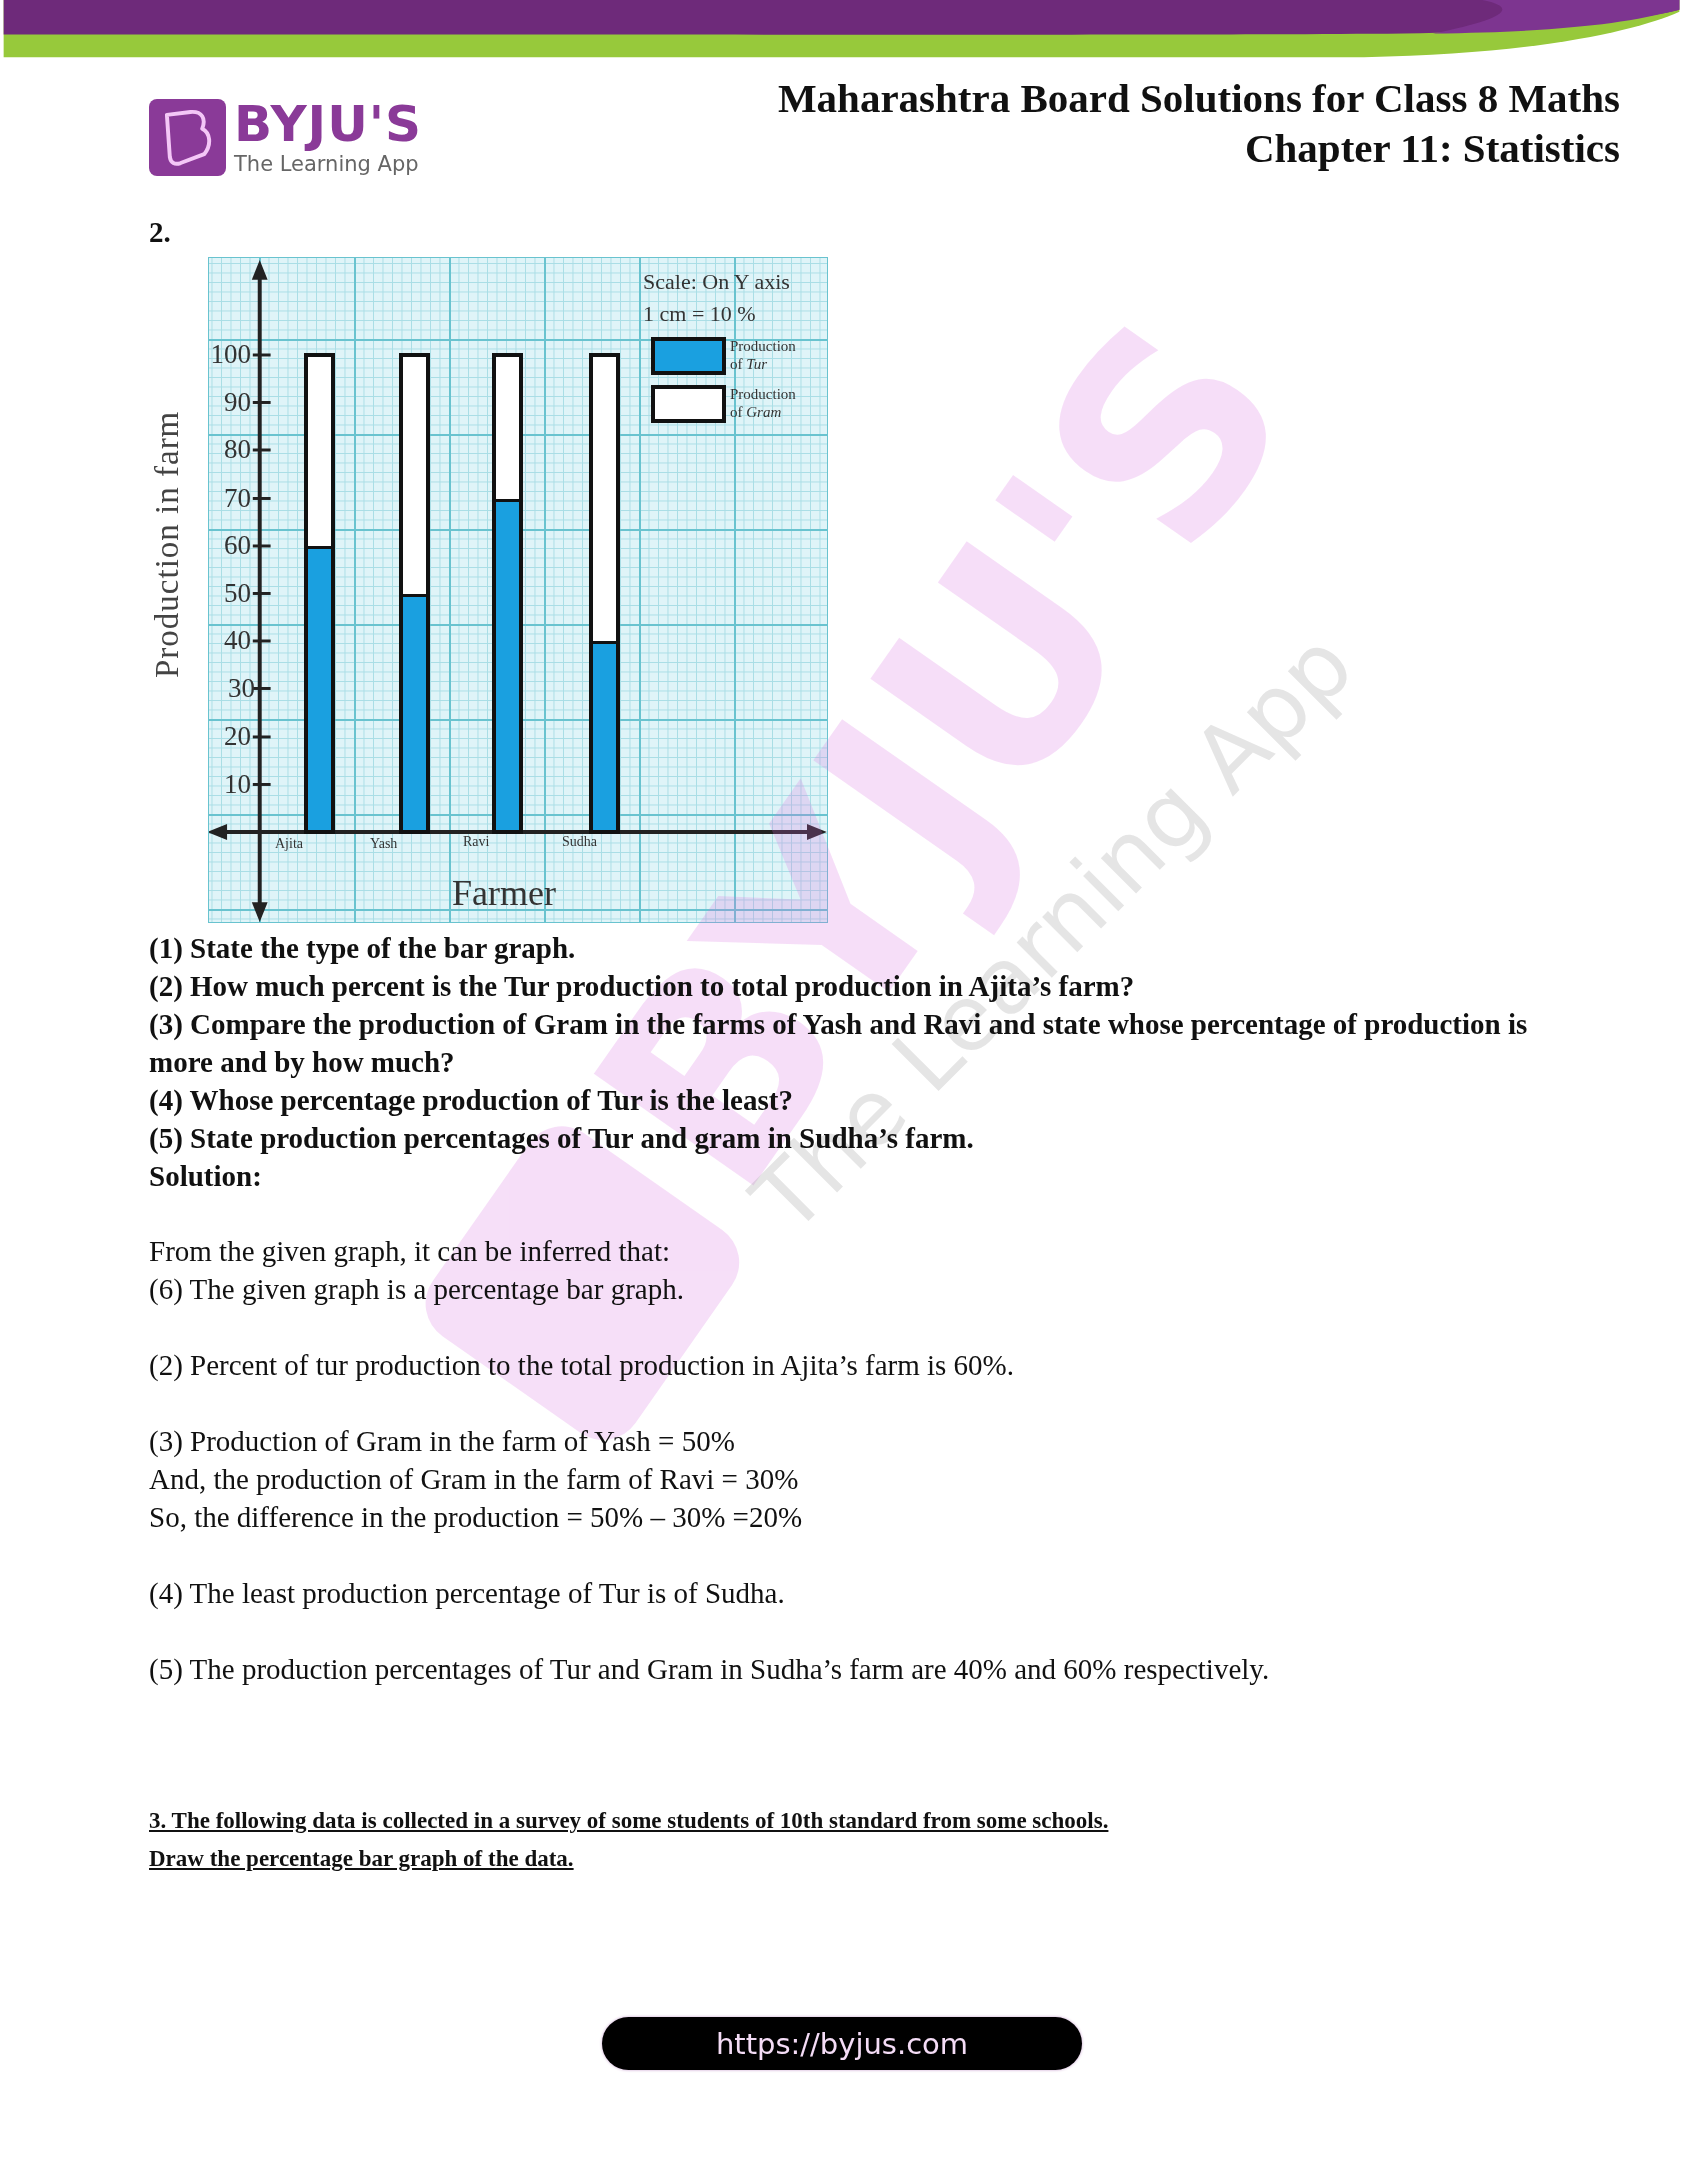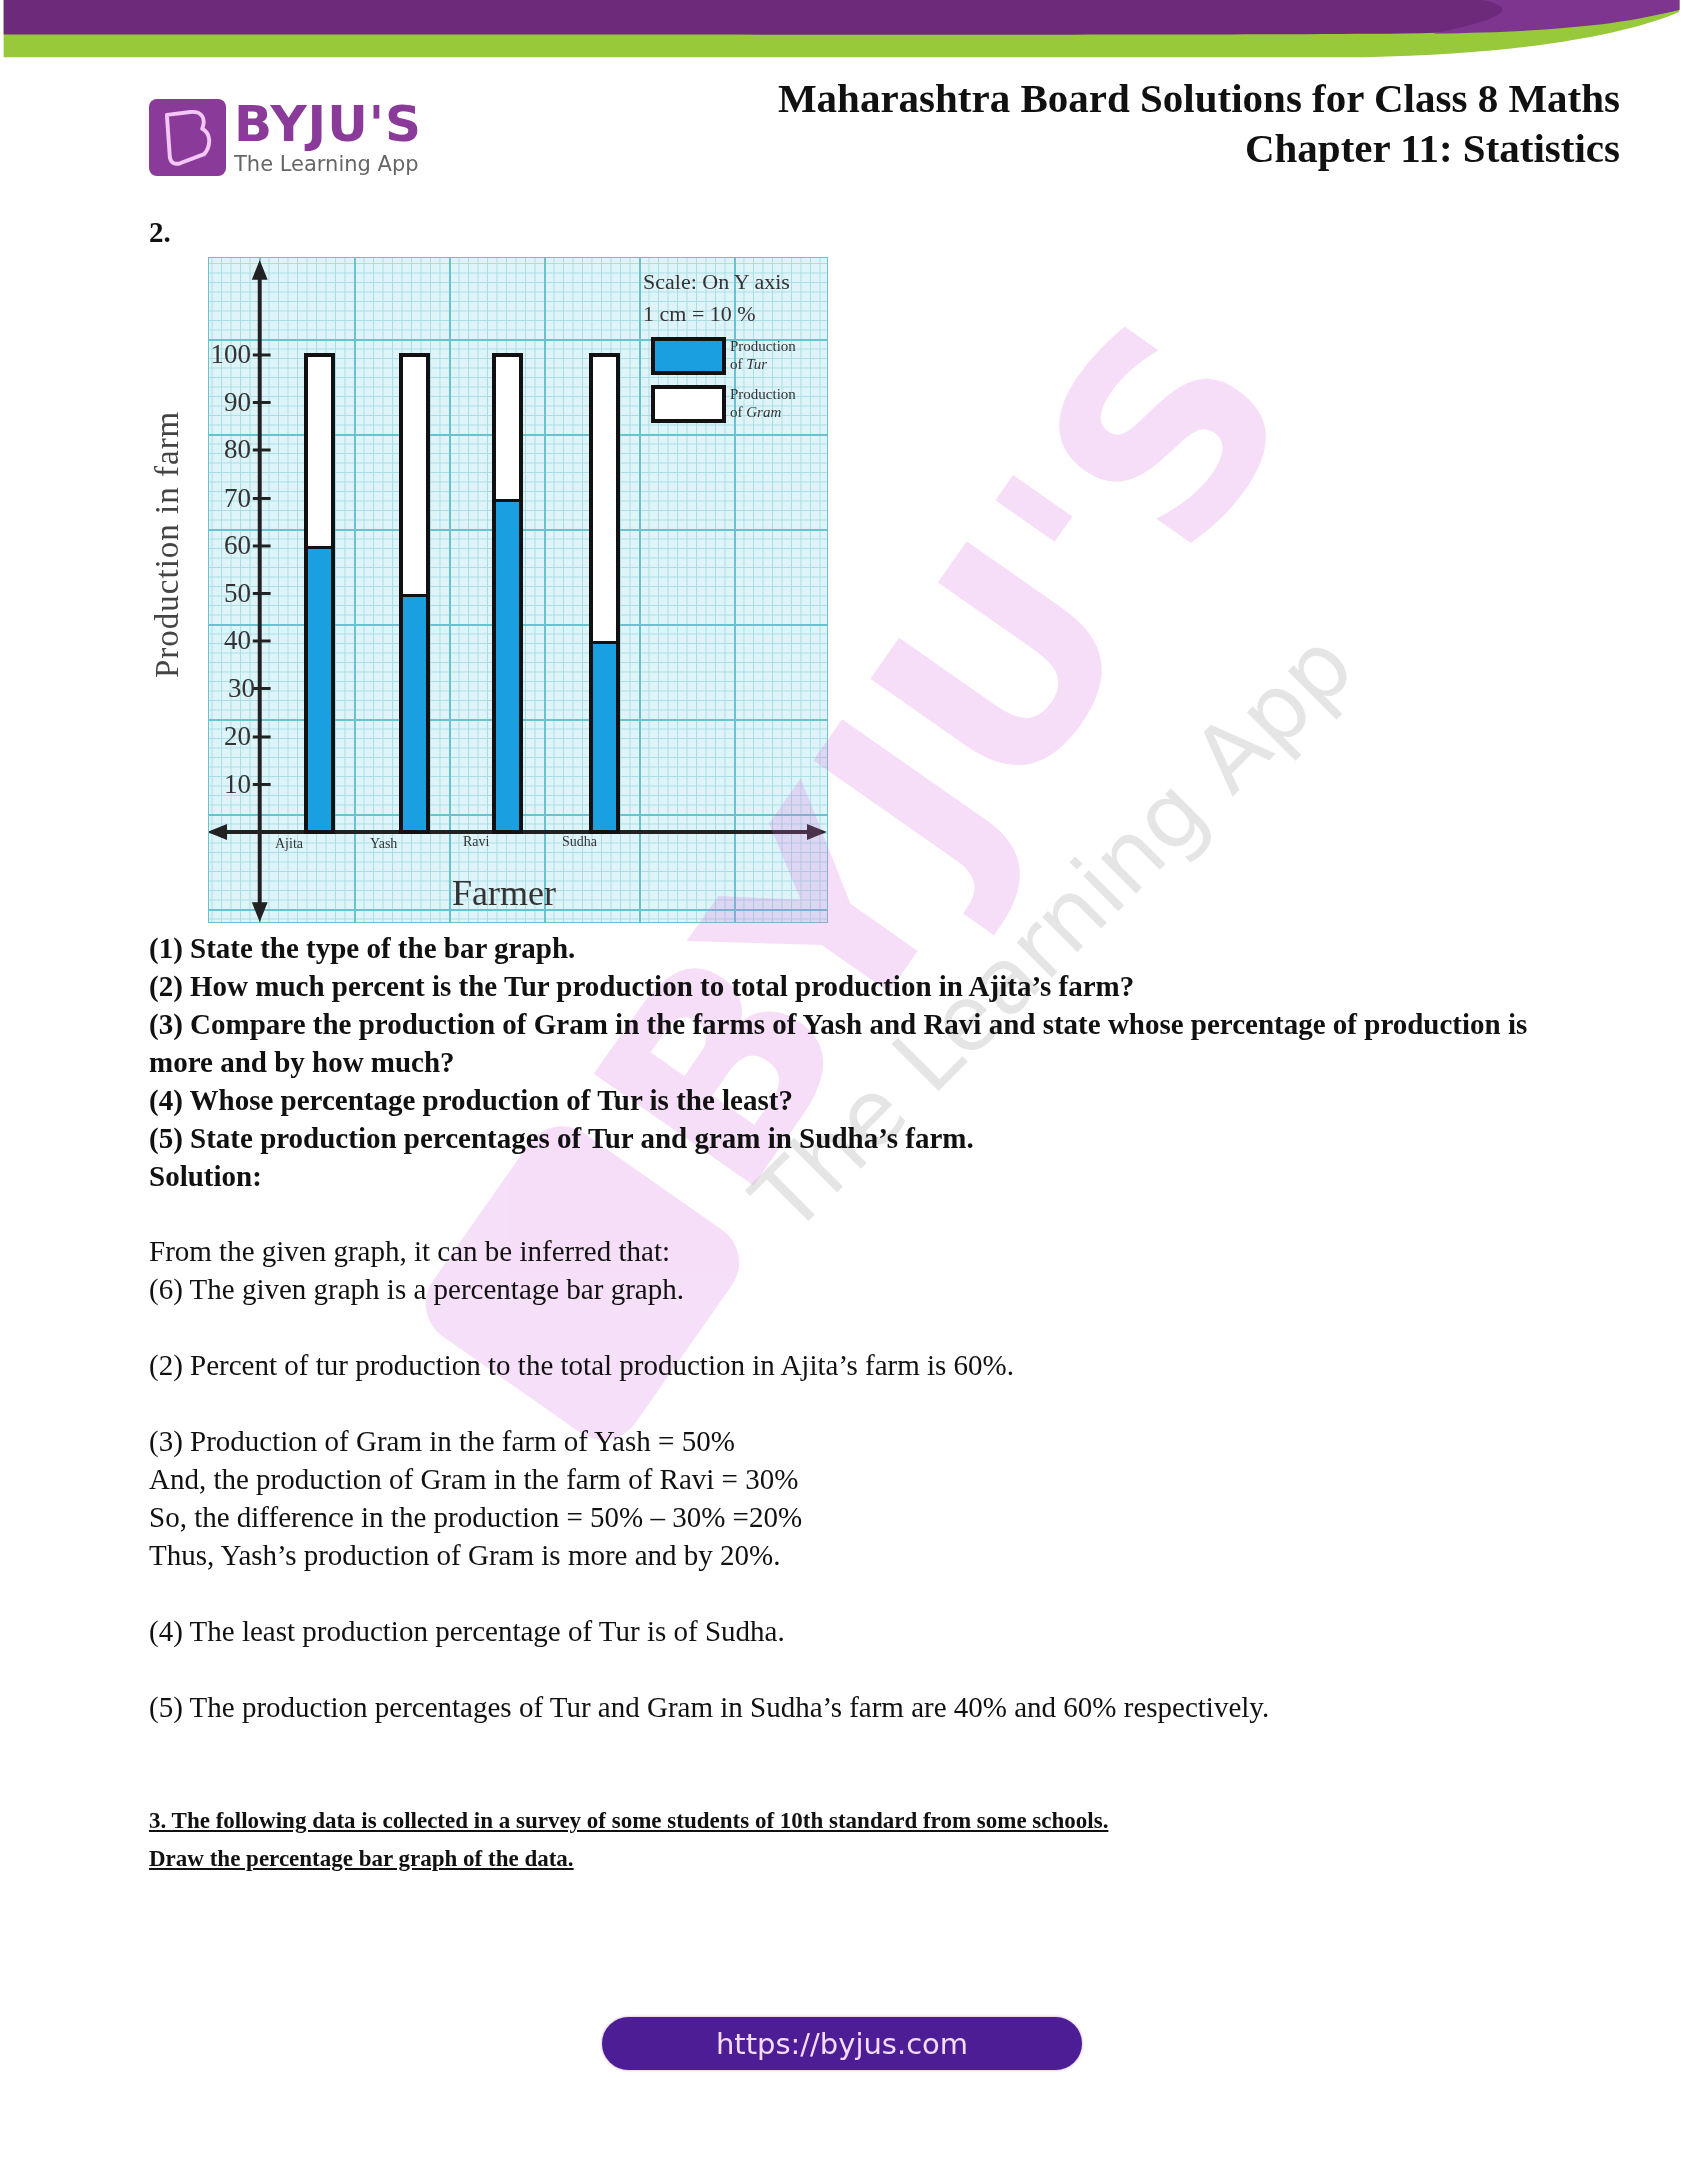--- a/index.html
+++ b/index.html
@@ -50,21 +50,21 @@
     
     .watermark { position: absolute; left: 0; top: 0; width: 1683px; height: 2178px; pointer-events: none; }
 
     
     .questions { position: absolute; left: 149px; top: 929px; width: 1386px; font-weight: bold; font-size: 29px; line-height: 38px; }
     .questions p, .solution p { margin: 0; }
     .solution { position: absolute; left: 149px; top: 1232px; width: 1436px; font-size: 29px; line-height: 38px; }
     .gap { height: 38px; }
     .q3 { position: absolute; left: 149px; top: 1802px; width: 1436px; font-weight: bold; font-size: 23px; line-height: 38px; text-decoration: underline; }
 
-    .footer-pill { position: absolute; left: 602px; top: 2017px; width: 480px; height: 53px; background: #4c1d95; border-radius: 27px; display: flex; align-items: center; justify-content: center; box-shadow: 0 0 3px #c59ccc; }
+    .footer-pill { position: absolute; left: 602px; top: 2017px; width: 480px; height: 53px; background: #000000; border-radius: 27px; display: flex; align-items: center; justify-content: center; box-shadow: 0 0 3px #c59ccc; }
     .footer-pill span { font-family: "DejaVu Sans", sans-serif; font-size: 29px; color: #f4dcf6; }
   </style>
 </head>
 <body>
 
 <div class="banner">
   <svg width="1683" height="69" viewBox="0 0 1700 70">
     <path d="M0 0 H1700 V12 C1660 30 1560 55 1380 58 H0 Z" fill="#97c93b"></path>
     <path d="M0 0 H1700 V10 C1650 22 1560 32 1420 34 C1200 36 900 35 0 35 Z" fill="#6e2a7a"></path>
     <path d="M1500 0 H1700 V10 C1640 25 1580 32 1450 34 C1520 20 1540 8 1500 0 Z" fill="#7d3590"></path>
@@ -189,21 +189,20 @@
 
 <div class="solution">
   <p>From the given graph, it can be inferred that:</p>
   <p>(6) The given graph is a percentage bar graph.</p>
   <div class="gap"></div>
   <p>(2) Percent of tur production to the total production in Ajita’s farm is 60%.</p>
   <div class="gap"></div>
   <p>(3) Production of Gram in the farm of Yash = 50%</p>
   <p>And, the production of Gram in the farm of Ravi = 30%</p>
   <p>So, the difference in the production = 50% – 30% =20%</p>
-  <p>Thus, Yash’s production of Gram is more and by 20%.</p>
   <div class="gap"></div>
   <p>(4) The least production percentage of Tur is of Sudha.</p>
   <div class="gap"></div>
   <p>(5) The production percentages of Tur and Gram in Sudha’s farm are 40% and 60% respectively.</p>
 </div>
 
 <div class="q3">
   <p>3. The following data is collected in a survey of some students of 10th standard from some schools.</p>
   <p>Draw the percentage bar graph of the data.</p>
 </div>

